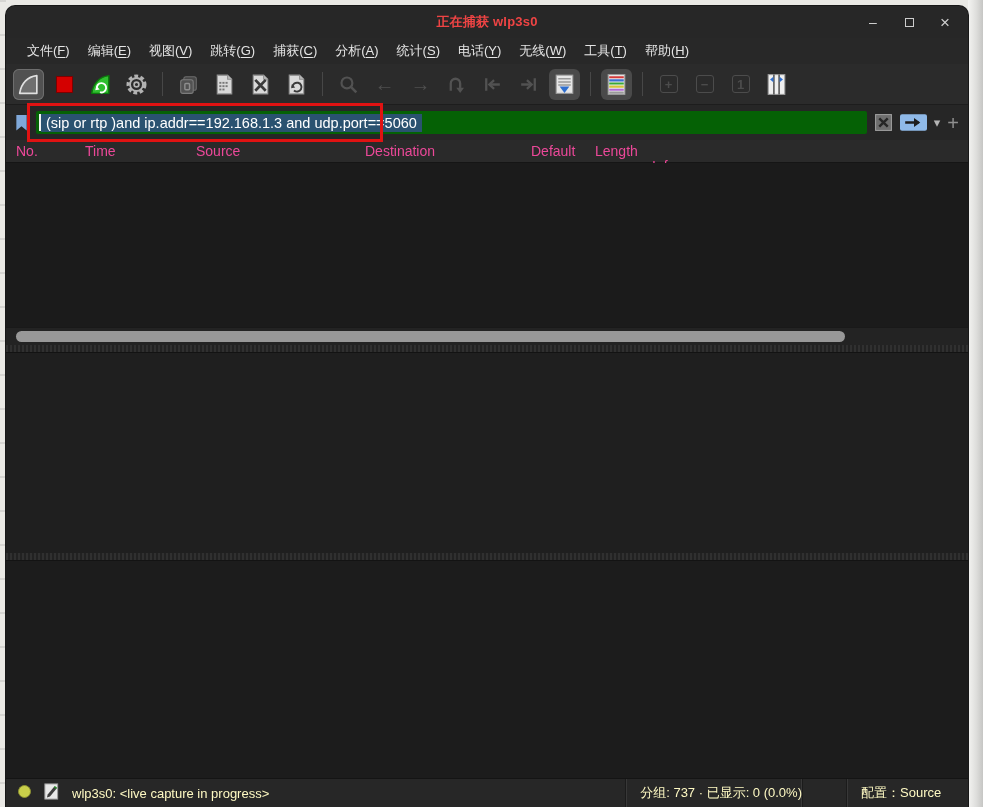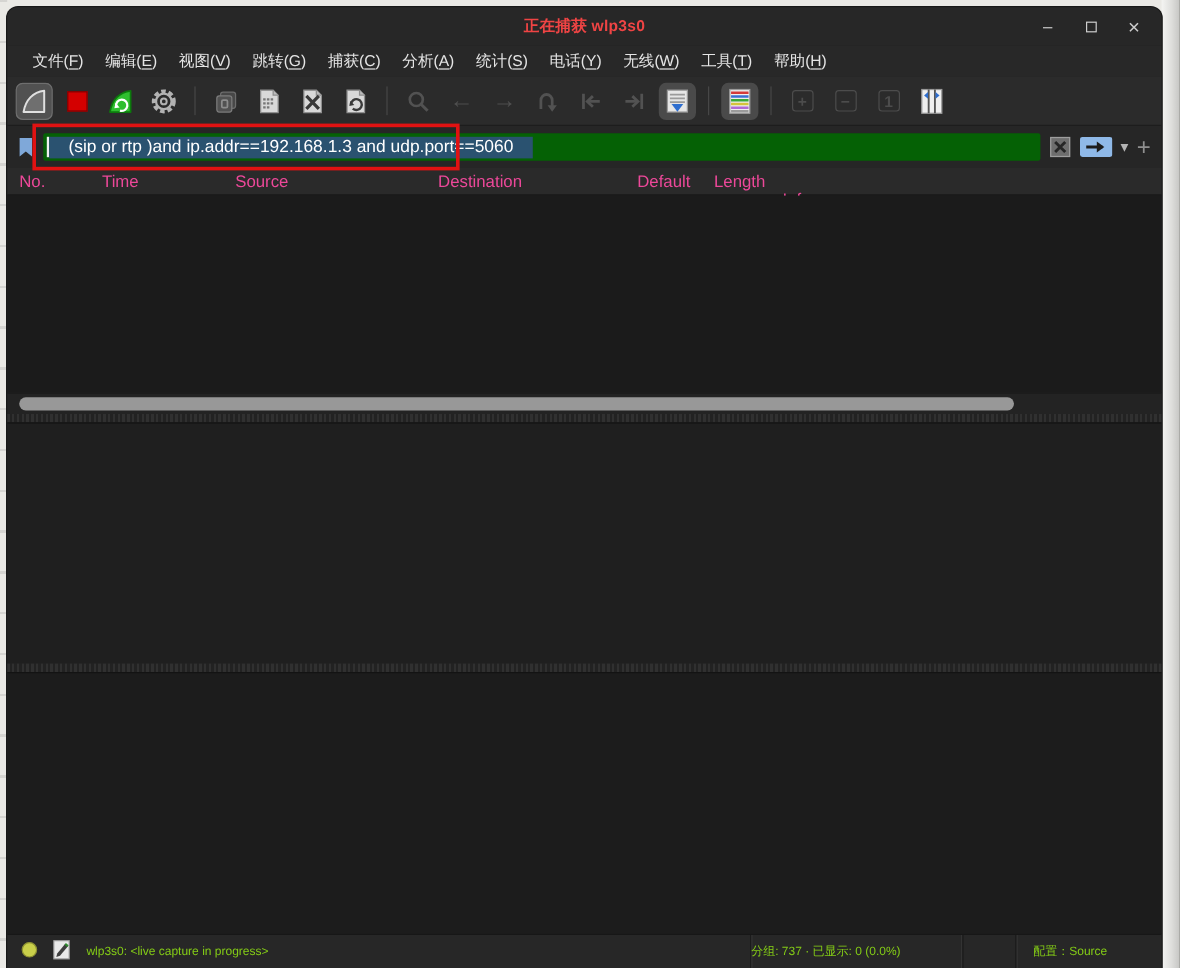--- a/index.html
+++ b/index.html
@@ -60,21 +60,21 @@
     color:#4c4c4c; font-size:13px; font-weight:bold;
     display:flex; align-items:center; justify-content:center; }
 
   
   .filterbar { height:35px; background:#262626; display:flex; align-items:center;
     padding:0 9px 0 8px; gap:7px; flex:0 0 auto; }
   .bookmark-wrap { flex:0 0 auto; display:flex; align-items:center; }
   .filter-input { flex:1; height:23px; border-radius:2px;
     display:flex; align-items:center; padding:0 3px; overflow:hidden; }
   .filter-caret { width:2px; height:17px; background:#f2f2f2; flex:0 0 auto; }
-  .filter-text { color:#ffffff; font-size:14.5px; padding:1px 16px; white-space:nowrap; }
+  .filter-text { color:#ffffff; font-size:14.5px; padding:1px 5px; white-space:nowrap; }
   .fbtn { flex:0 0 auto; display:flex; align-items:center; justify-content:center; }
   .chev { color:#b4b4b4; font-size:13px; }
   .plus { color:#8f8f8f; font-size:20px; line-height:1; }
 
   
   .header-row { height:23px; background:#2a2a2a; border-bottom:1px solid #151515;
     position:relative; flex:0 0 auto; }
   .col { position:absolute; top:3px; color:#ec4899; font-size:14px; white-space:nowrap; }
   .col-no { left:10px; }  .col-time { left:79px; }  .col-source { left:190px; }
   .col-destination { left:359px; }  .col-protocol { left:525px; }
@@ -86,25 +86,25 @@
     border-top:1px solid #191919; }
   .hthumb { position:absolute; left:10px; top:3px; width:829px; height:11px;
     background:#989898; border-radius:6px; }
   .splitter { height:7px; flex:0 0 auto;
     background: repeating-linear-gradient(90deg, #303030 0 2px, #222222 2px 4px); }
   .detail-pane { height:201px; background:#1f1f1f; border-top:1px solid #131313; flex:0 0 auto; }
   .bytes-pane  { height:218px; background:#1c1c1c; border-top:1px solid #131313; flex:0 0 auto; }
 
   
   .statusbar { height:29px; background:#272727; border-top:1px solid #141414;
-    position:relative; color:#84cc16; font-size:10px; flex:0 0 auto; }
+    position:relative; color:#fef9c3; font-size:13px; flex:0 0 auto; }
   .sb-left { position:absolute; left:12px; top:0; height:100%;
     display:flex; align-items:center; gap:11px; }
   .sb-mid { position:absolute; left:619px; width:178px; top:0; height:100%;
-    display:flex; align-items:center; justify-content:flex-start;
+    display:flex; align-items:center; justify-content:flex-end;
     border-left:1px solid #1b1b1b; border-right:1px solid #1b1b1b;
     box-shadow: inset 1px 0 0 #383838, inset -1px 0 0 #383838; }
   .sb-right { position:absolute; right:0; width:122px; top:0; height:100%;
     display:flex; align-items:center; padding-left:14px;
     border-left:1px solid #1b1b1b; box-shadow: inset 1px 0 0 #383838; }
   .dot { width:13px; height:13px; border-radius:50%; background:#c9cf4a;
     border:1px solid #8e9232; display:inline-block; }
 
   
   .annotation-rect { position:absolute; left:27px; top:103px; width:356px; height:39px;

